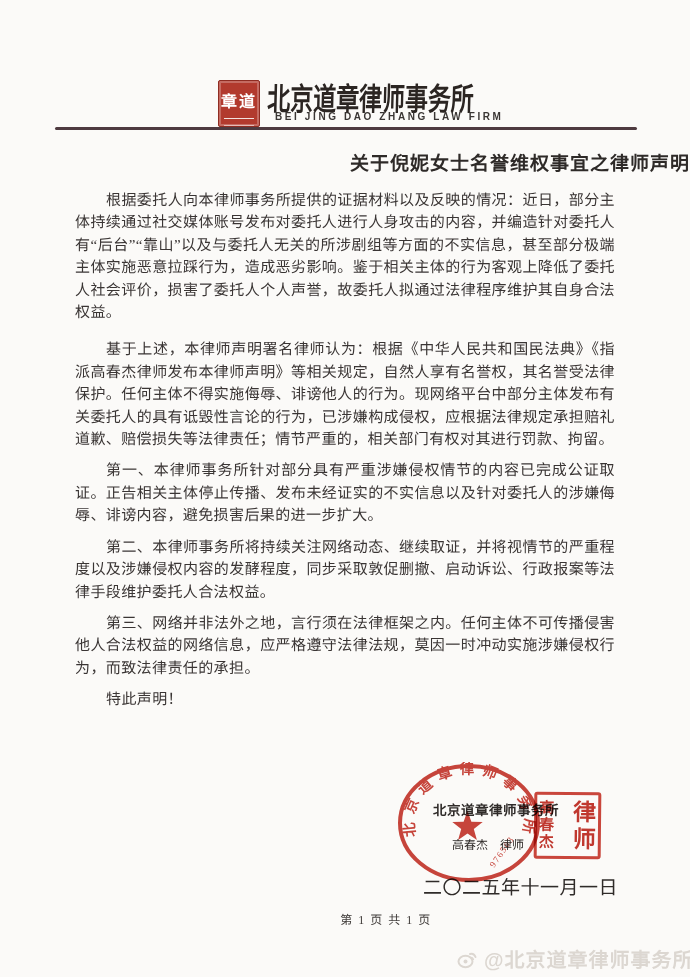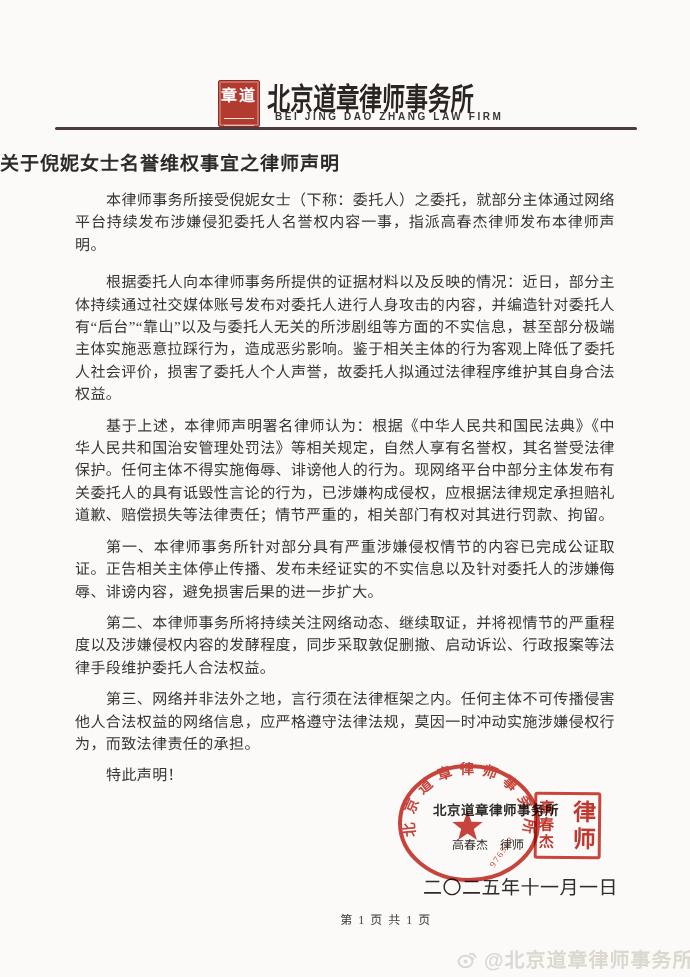--- a/index.html
+++ b/index.html
@@ -6,21 +6,21 @@
   .page{
     position:relative; width:690px; height:977px; margin:0 auto;
     background:#fbfaf8; overflow:hidden;
     font-family:"Liberation Serif","DejaVu Serif",serif;
     color:#3a3534;
   }
   
   .logo-seal{
     position:absolute; left:218px; top:80px; width:40px; height:45px;
     background:#b23a2e; border:1px solid #8f2c22; border-radius:2px;
-    display:flex; flex-direction:column; align-items:center; justify-content:space-between;
+    display:flex; flex-direction:column; align-items:center; justify-content:flex-end;
     box-shadow:inset 0 0 0 2px rgba(255,255,255,.25);
   }
   .logo-chars{color:#fff; font-weight:bold; font-size:16px; letter-spacing:2px; line-height:30px;}
   .logo-strip{width:30px; height:6px; border-top:1px solid rgba(255,255,255,.85);
     border-bottom:1px solid rgba(255,255,255,.55); margin-top:1px;}
   .firm-cn{
     position:absolute; left:268px; top:74px;
     font-size:31px; font-weight:bold; color:#2b2522; white-space:nowrap;
     transform:scaleX(.74) skewX(-2deg); transform-origin:left top; letter-spacing:0px;
   }
@@ -29,21 +29,21 @@
     font-family:"Liberation Sans","DejaVu Sans",sans-serif;
     font-size:10px; font-weight:bold; color:#3a3634; letter-spacing:2.6px; white-space:nowrap;
   }
   .header-rule{
     position:absolute; left:55px; top:127px; width:582px; height:3px;
     background:#4e3a40; border-radius:2px;
   }
   
   .doc-title{
     position:absolute; left:0; top:148px; width:100%;
-    text-align:left; font-size:19px; font-weight:bold; letter-spacing:1px; color:#2e2a28;
+    text-align:right; font-size:19px; font-weight:bold; letter-spacing:1px; color:#2e2a28;
     margin:0;
   }
   
   .doc-body{
     position:absolute; left:75px; top:189px; width:540px;
     font-size:15px; line-height:22.4px; letter-spacing:.4px;
     text-align:justify; color:#3a3534;
   }
   .doc-body p{margin:0 0 9px 0; text-indent:31px;}
   .doc-body p:first-child{margin-bottom:15px;}
@@ -84,23 +84,22 @@
     <span class="logo-chars">章道</span>
     <span class="logo-strip"></span>
   </div>
   <div class="firm-cn">北京道章律师事务所</div>
   <div class="firm-en">BEI JING DAO ZHANG LAW FIRM</div>
   <div class="header-rule"></div>
 
   <h1 class="doc-title">关于倪妮女士名誉维权事宜之律师声明</h1>
 
   <main class="doc-body">
-    <p>本律师事务所接受倪妮女士（下称：委托人）之委托，就部分主体通过网络平台持续发布涉嫌侵犯委托人名誉权内容一事，指派高春杰律师发布本律师声明。</p>
     <p>根据委托人向本律师事务所提供的证据材料以及反映的情况：近日，部分主体持续通过社交媒体账号发布对委托人进行人身攻击的内容，并编造针对委托人有“后台”“靠山”以及与委托人无关的所涉剧组等方面的不实信息，甚至部分极端主体实施恶意拉踩行为，造成恶劣影响。鉴于相关主体的行为客观上降低了委托人社会评价，损害了委托人个人声誉，故委托人拟通过法律程序维护其自身合法权益。</p>
-    <p>基于上述，本律师声明署名律师认为：根据《中华人民共和国民法典》《中华人民共和国治安管理处罚法》等相关规定，自然人享有名誉权，其名誉受法律保护。任何主体不得实施侮辱、诽谤他人的行为。现网络平台中部分主体发布有关委托人的具有诋毁性言论的行为，已涉嫌构成侵权，应根据法律规定承担赔礼道歉、赔偿损失等法律责任；情节严重的，相关部门有权对其进行罚款、拘留。</p>
+    <p>基于上述，本律师声明署名律师认为：根据《中华人民共和国民法典》《指派高春杰律师发布本律师声明》等相关规定，自然人享有名誉权，其名誉受法律保护。任何主体不得实施侮辱、诽谤他人的行为。现网络平台中部分主体发布有关委托人的具有诋毁性言论的行为，已涉嫌构成侵权，应根据法律规定承担赔礼道歉、赔偿损失等法律责任；情节严重的，相关部门有权对其进行罚款、拘留。</p>
     <p>第一、本律师事务所针对部分具有严重涉嫌侵权情节的内容已完成公证取证。正告相关主体停止传播、发布未经证实的不实信息以及针对委托人的涉嫌侮辱、诽谤内容，避免损害后果的进一步扩大。</p>
     <p>第二、本律师事务所将持续关注网络动态、继续取证，并将视情节的严重程度以及涉嫌侵权内容的发酵程度，同步采取敦促删撤、启动诉讼、行政报案等法律手段维护委托人合法权益。</p>
     <p>第三、网络并非法外之地，言行须在法律框架之内。任何主体不可传播侵害他人合法权益的网络信息，应严格遵守法律法规，莫因一时冲动实施涉嫌侵权行为，而致法律责任的承担。</p>
     <p>特此声明！</p>
   </main>
 
   <div class="sign-firm">北京道章律师事务所</div>
   <div class="sign-lawyer">高春杰　律师</div>
   <div class="sign-date">二〇二五年十一月一日</div>
 

